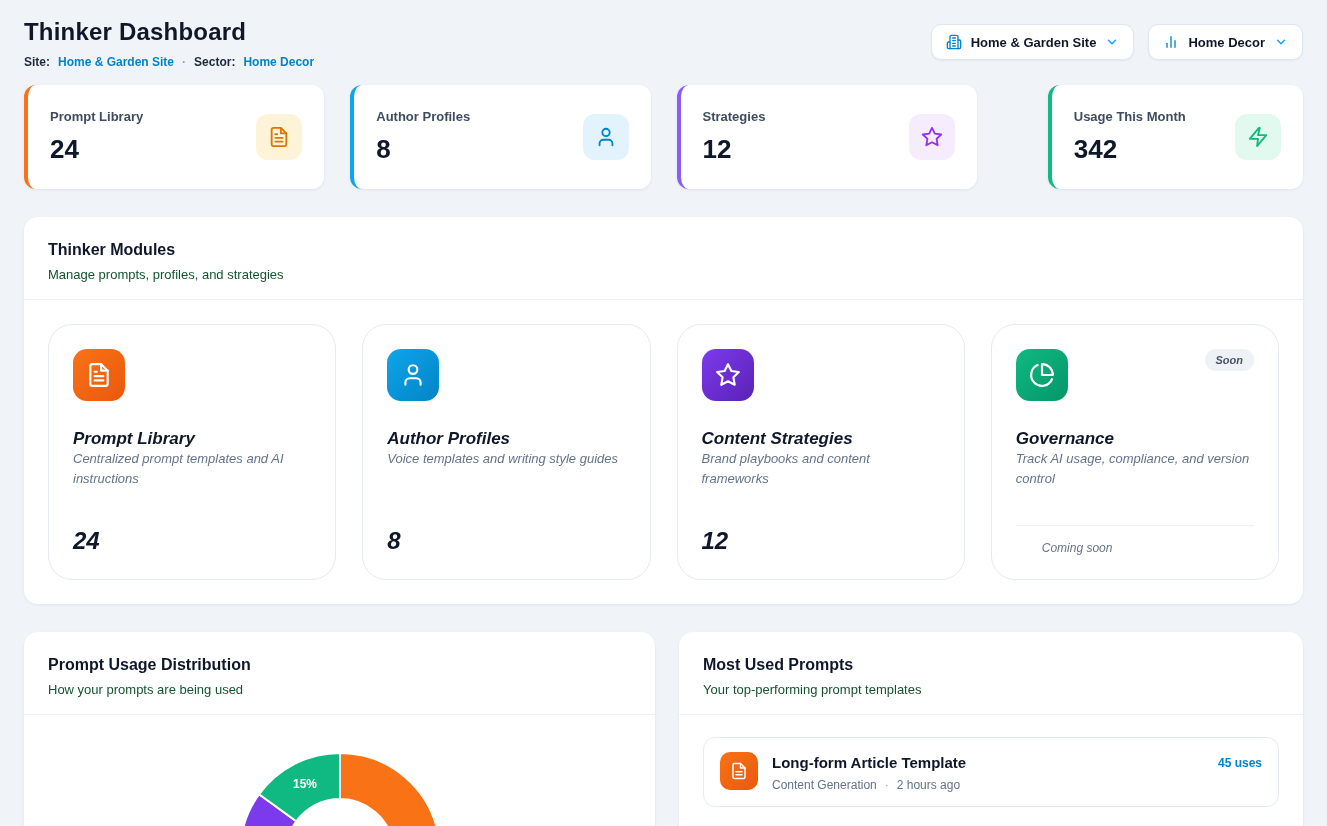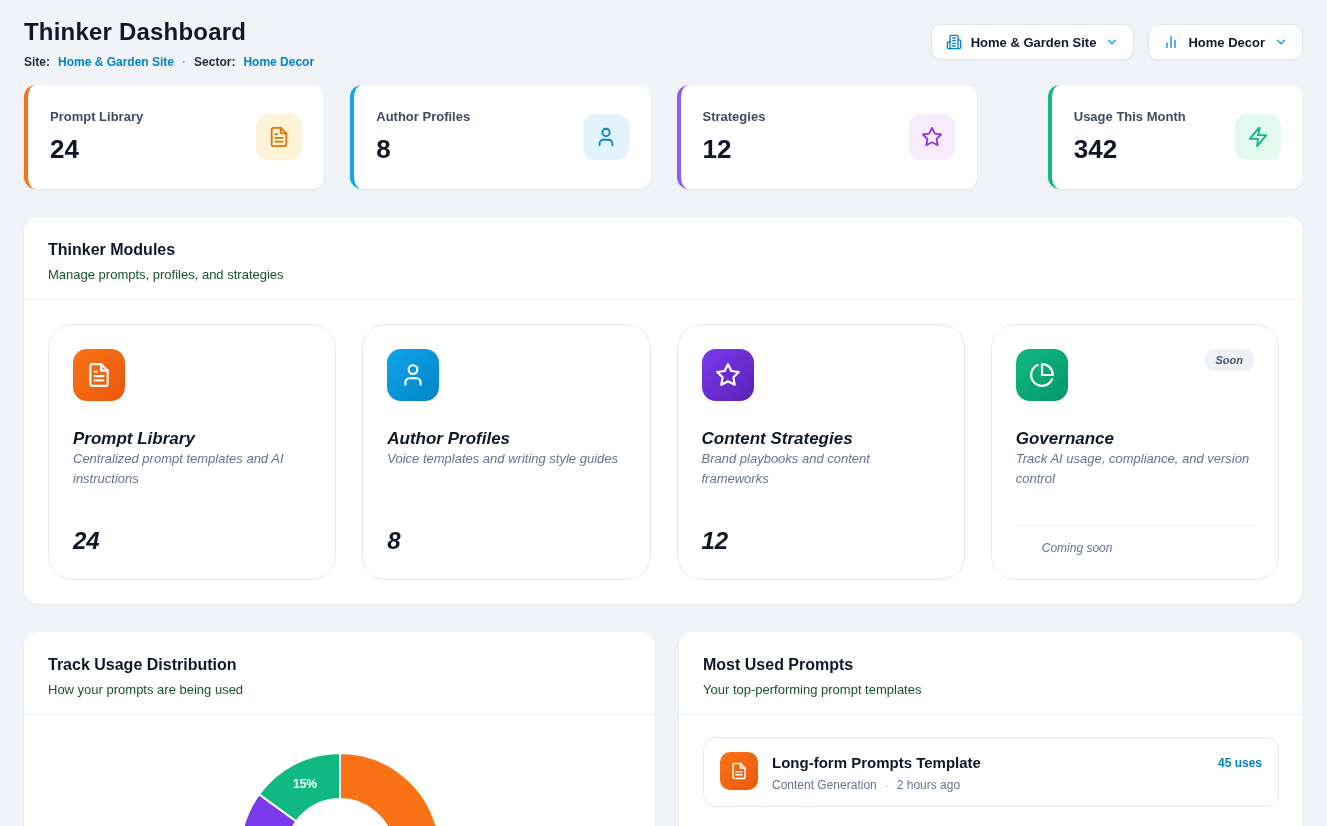--- a/index.html
+++ b/index.html
@@ -242,21 +242,21 @@
         <div class="module-footer">Coming soon</div>
       </div>
 
     </div>
   </section>
 
   <section class="bottom-row">
 
     <div class="card">
       <div class="section-head">
-        <div class="section-title">Track Usage Distribution</div>
+        <div class="section-title">Prompt Usage Distribution</div>
         <div class="section-sub">How your prompts are being used</div>
       </div>
       <div class="chart-wrap">
         <svg width="583" height="230">
             <path d="M 292 24 A 100 100 0 0 1 322.90169943749476 219.10565162951536 L 308.6869176962472 175.3570518799383 A 54 54 0 0 0 292 70 Z" fill="#f97316" stroke="#ffffff" stroke-width="2"></path>
             <text x="368.0520022258256" y="115.95454619190222" text-anchor="middle" fill="#ffffff" font-size="12" font-weight="700" font-family="Liberation Sans, sans-serif">45%</text>
             <path d="M 322.90169943749476 219.10565162951536 A 100 100 0 0 1 196.89434837048464 154.90169943749476 L 240.6429481200617 140.68691769624718 A 54 54 0 0 0 308.6869176962472 175.3570518799383 Z" fill="#0ea5e9" stroke="#ffffff" stroke-width="2"></path>
             <text x="257.04273152005493" y="196.60750236250436" text-anchor="middle" fill="#ffffff" font-size="12" font-weight="700" font-family="Liberation Sans, sans-serif">25%</text>
             <path d="M 196.89434837048464 154.90169943749476 A 100 100 0 0 1 211.09830056250524 65.2214747707527 L 248.31308230375282 92.25959637620646 A 54 54 0 0 0 240.6429481200617 140.68691769624718 Z" fill="#7c3aed" stroke="#ffffff" stroke-width="2"></path>
             <text x="215.94799777417438" y="115.9545461919023" text-anchor="middle" fill="#ffffff" font-size="12" font-weight="700" font-family="Liberation Sans, sans-serif">15%</text>
@@ -275,21 +275,21 @@
         <div class="prompt-item">
           <div class="prompt-icon">
             <svg viewBox="0 0 24 24" width="18" height="18" fill="none" stroke="currentColor" stroke-width="2" stroke-linecap="round" stroke-linejoin="round">
                 <path d="M14 2H6a2 2 0 0 0-2 2v16a2 2 0 0 0 2 2h12a2 2 0 0 0 2-2V8z"></path>
                 <path d="M14 2v6h6"></path>
                 <path d="M16 13H8"></path>
                 <path d="M16 17H8"></path>
               </svg>
           </div>
           <div class="prompt-body">
-            <div class="prompt-title">Long-form Prompts Template</div>
+            <div class="prompt-title">Long-form Article Template</div>
             <div class="prompt-meta">
               <span>Content Generation</span>
               <span class="sub-dot">·</span>
               <span>2 hours ago</span>
             </div>
           </div>
           <div class="prompt-uses">45 uses</div>
         </div>
       </div>
     </div>

